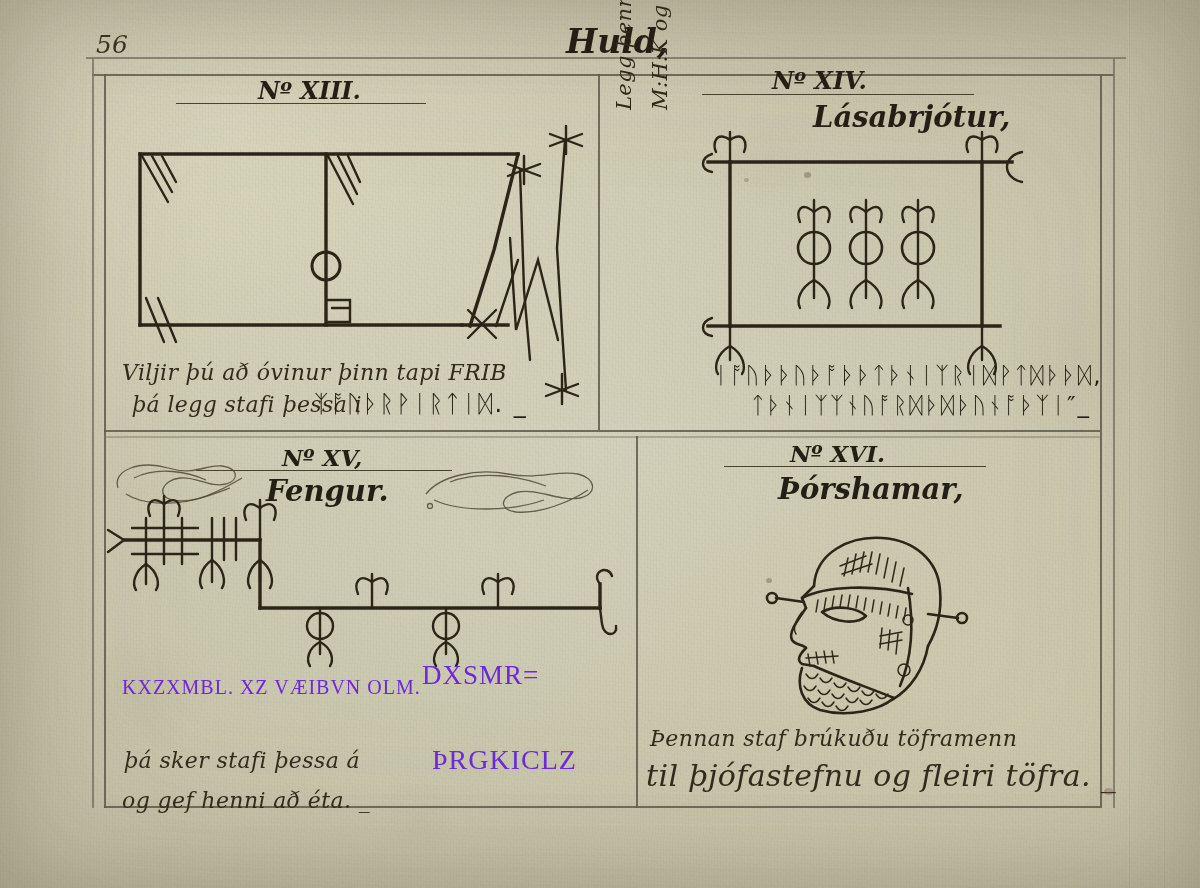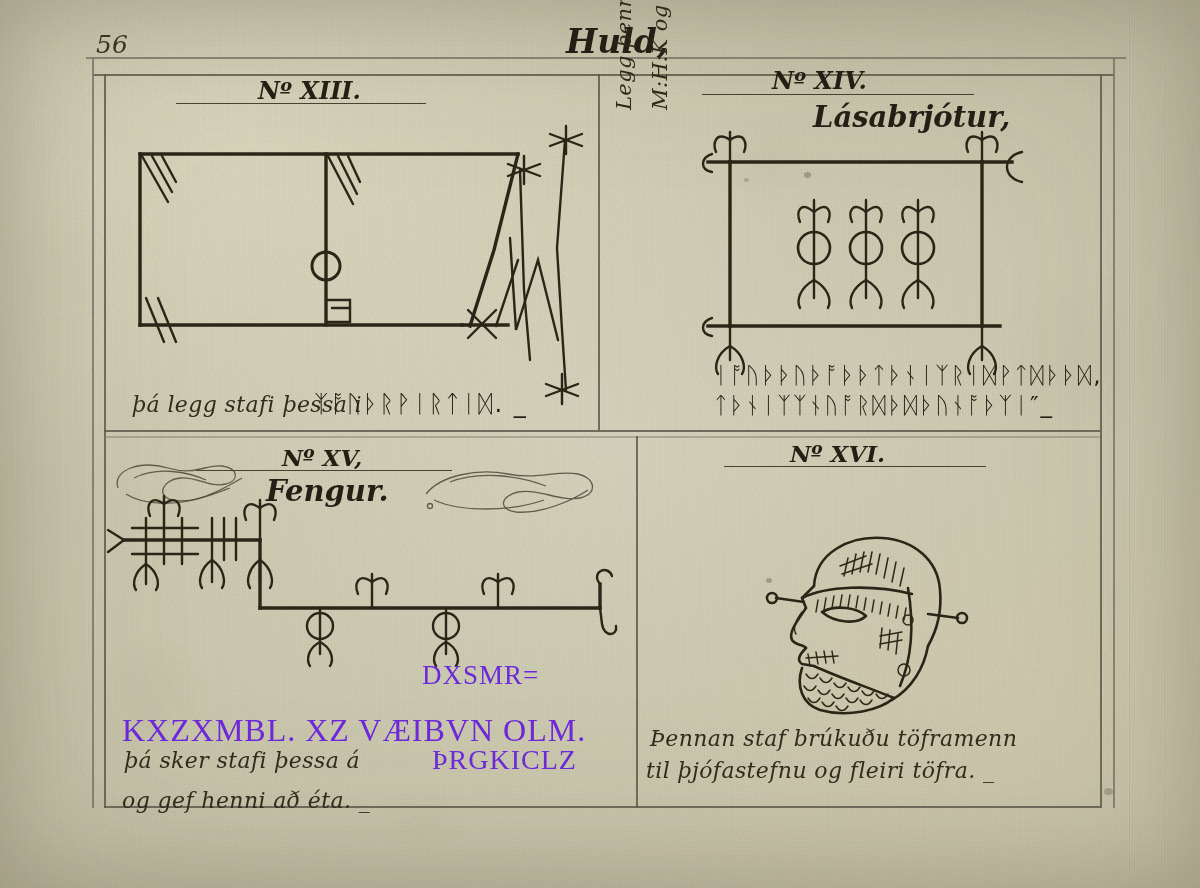--- a/index.html
+++ b/index.html
@@ -189,20 +189,21 @@
         <path d="M 414,26 L 414,54"></path>
       <path d="M 436,254 L 468,266"></path>
         <path d="M 436,266 L 468,254"></path>
         <path d="M 452,244 L 452,274"></path>
     </g>
 
     <path class="stave-thin" d="M 400,108 L 406,200 L 428,130 L 448,210"></path>
     <path class="stave-thin" d="M 386,196 L 408,130"></path>
   </svg>
 
+  <div class="ink hand" style="left:122px; top:360px; font-size:22px;">Viljir þú að óvinur þinn tapi FRIB</div>
   <div class="ink hand" style="left:132px; top:392px; font-size:22px;">þá legg stafi þessa i</div>
   <div class="ink runes" style="left:314px; top:390px; font-size:24px;">ᛉᚩᚢᚦᚱᚹᛁᚱᛏᛁᛞ.&nbsp;_</div>
 
   <div style="position:absolute; left:612px; top:110px; transform:rotate(-90deg); transform-origin: left top;">
     <div class="hand" style="font-size:21px; white-space:nowrap; color:#2f2819;">Legg þennan staf við</div>
   </div>
   <div style="position:absolute; left:648px; top:110px; transform:rotate(-90deg); transform-origin: left top;">
     <div class="hand" style="font-size:21px; white-space:nowrap; color:#2f2819;">M:H:K og hlás á hann</div>
   </div>
 
@@ -259,21 +260,21 @@
       <path d="M 218,70 L 218,168"></path>
       <circle cx="218" cy="118" r="16" fill="none" stroke="#2b2518" stroke-width="2.6"></circle>
       <path d="M 218,82 C 204,70 200,82 204,92"></path>
       <path d="M 218,82 C 232,70 236,82 232,92"></path>
       <path d="M 218,150 C 204,158 200,170 204,178"></path>
       <path d="M 218,150 C 232,158 236,170 232,178"></path>
     </g>
   </svg>
 
   <div class="ink runes" style="left:714px; top:362px; font-size:23px;">ᛁᚩᚢᚦᚦᚢᚦᚩᚦᚦᛏᚦᚾᛁᛉᚱᛁᛞᚹᛏᛞᚦᚦᛞ,</div>
-  <div class="ink runes" style="left:714px; top:392px; font-size:23px;">ᛏᚦᚾᛁᛉᛉᚾᚢᚩᚱᛞᚦᛞᚦᚢᚾᚩᚦᛉᛁ″_</div>
+  <div class="ink runes" style="left:751px; top:392px; font-size:23px;">ᛏᚦᚾᛁᛉᛉᚾᚢᚩᚱᛞᚦᛞᚦᚢᚾᚩᚦᛉᛁ″_</div>
 
   <div class="ink fraktur" style="left:282px; top:444px; font-size:23px;">Nº XV,</div>
   <div class="underline-sm" style="left:196px; top:470px; width:256px;"></div>
   <div class="ink fraktur" style="left:266px; top:474px; font-size:29px;">Fengur.</div>
 
   <svg viewBox="0 0 200 60" style="left:110px; top:458px; width:200px; height:60px;">
     <path class="flourish" d="M 8,30 C 2,12 30,2 58,10 C 86,18 96,6 112,8 C 128,10 130,22 116,26 C 100,30 86,18 70,20 C 52,22 46,38 62,42 C 80,46 104,36 120,30"></path>
     <path class="flourish" d="M 16,36 C 34,48 70,48 96,38 C 112,32 122,26 132,20"></path>
     <path class="flourish" d="M 24,20 C 48,8 78,14 96,22"></path>
   </svg>
@@ -345,27 +346,28 @@
       <path d="M 208,144 C 196,150 194,162 198,168"></path>
       <path d="M 208,144 C 220,150 222,162 218,168"></path>
       <path d="M 334,110 L 334,156"></path>
       <circle cx="334" cy="128" r="13" fill="none" stroke="#2b2518" stroke-width="2.4"></circle>
       <path d="M 334,144 C 322,150 320,162 324,168"></path>
       <path d="M 334,144 C 346,150 348,162 344,168"></path>
     </g>
   </svg>
 
   <div class="ink caps" style="left:422px; top:660px; font-size:27px;">DXSMR=</div>
-  <div class="ink caps" style="left:122px; top:712px; font-size:32px;">KXZXMBL. XZ  VÆIBVN OLM.</div>
+  <div class="ink caps" style="left:122px; top:676px; font-size:20px;">KXZXMBL. XZ  VÆIBVN OLM.</div>
   <div class="ink hand" style="left:124px; top:748px; font-size:22px;">þá sker stafi þessa á</div>
   <div class="ink caps" style="left:432px; top:744px; font-size:28px;">ÞRGKICLZ</div>
   <div class="ink hand" style="left:122px; top:788px; font-size:22px;">og gef henni að éta. _</div>
 
   <div class="ink fraktur" style="left:790px; top:440px; font-size:23px;">Nº XVI.</div>
   <div class="underline-sm" style="left:724px; top:466px; width:262px;"></div>
+  <div class="ink fraktur" style="left:778px; top:472px; font-size:29px;">Þórshamar,</div>
 
   <svg viewBox="0 0 220 190" style="left:762px; top:528px; width:220px; height:190px;">
 
     <path class="head-ink" d="M 52,58 C 54,24 88,8 120,10 C 152,12 176,32 178,62 C 180,84 174,104 166,118"></path>
 
     <path class="head-ink" d="M 166,118 C 162,140 150,160 130,172"></path>
     <path class="head-ink" d="M 146,60 C 152,96 150,130 138,158"></path>
 
     <path class="head-ink" d="M 40,70 C 64,58 110,56 150,66"></path>
 
@@ -444,20 +446,20 @@
     <g class="head-fine">
       <path d="M 120,100 L 118,120"></path>
         <path d="M 128,102 L 126,122"></path>
       <path d="M 136,106 L 134,126"></path>
         <path d="M 118,108 L 140,104"></path>
       <path d="M 118,116 L 140,112"></path>
     </g>
   </svg>
 
   <div class="ink hand" style="left:650px; top:726px; font-size:22px;">Þennan staf brúkuðu töframenn</div>
-  <div class="ink hand" style="left:646px; top:758px; font-size:22px;text-align:right;">til þjófastefnu og fleiri töfra. _</div>
+  <div class="ink hand" style="left:646px; top:758px; font-size:30px;text-align:right;">til þjófastefnu og fleiri töfra. _</div>
 
   <div style="position:absolute; left:804px; top:172px; width:7px; height:6px; border-radius:50%; background:rgba(80,70,48,.35);"></div>
   <div style="position:absolute; left:744px; top:178px; width:5px; height:4px; border-radius:50%; background:rgba(90,80,55,.3);"></div>
   <div style="position:absolute; left:766px; top:578px; width:6px; height:5px; border-radius:50%; background:rgba(80,70,48,.35);"></div>
   <div style="position:absolute; left:1104px; top:788px; width:9px; height:7px; border-radius:50%; background:rgba(100,70,60,.3);"></div>
 
 </div>
 
 </body></html>

